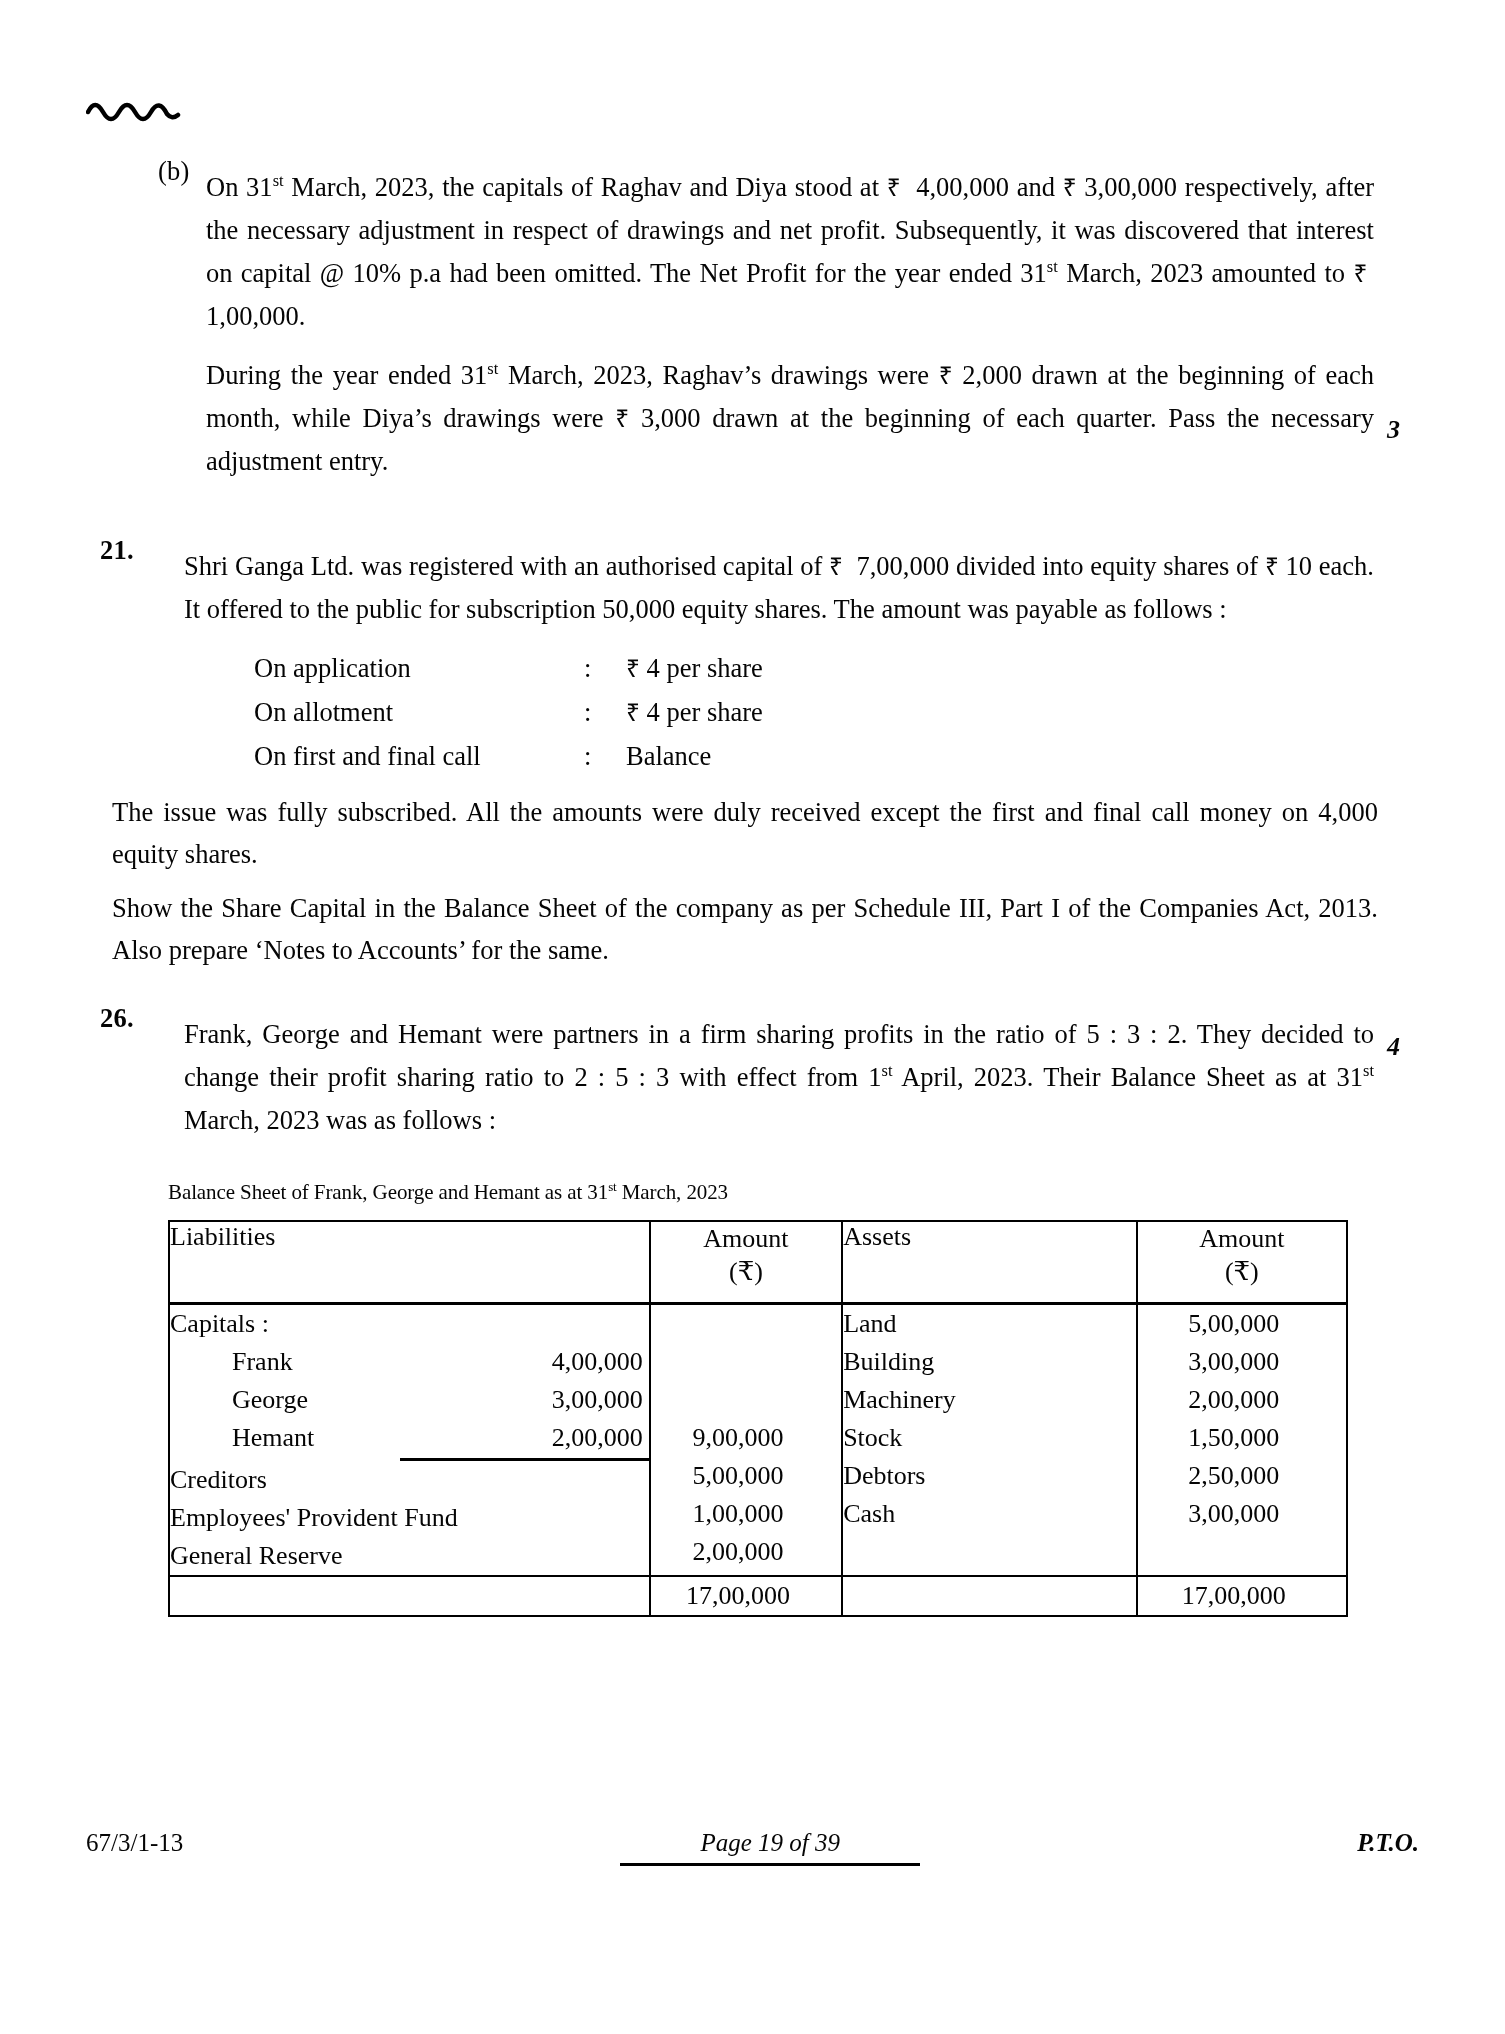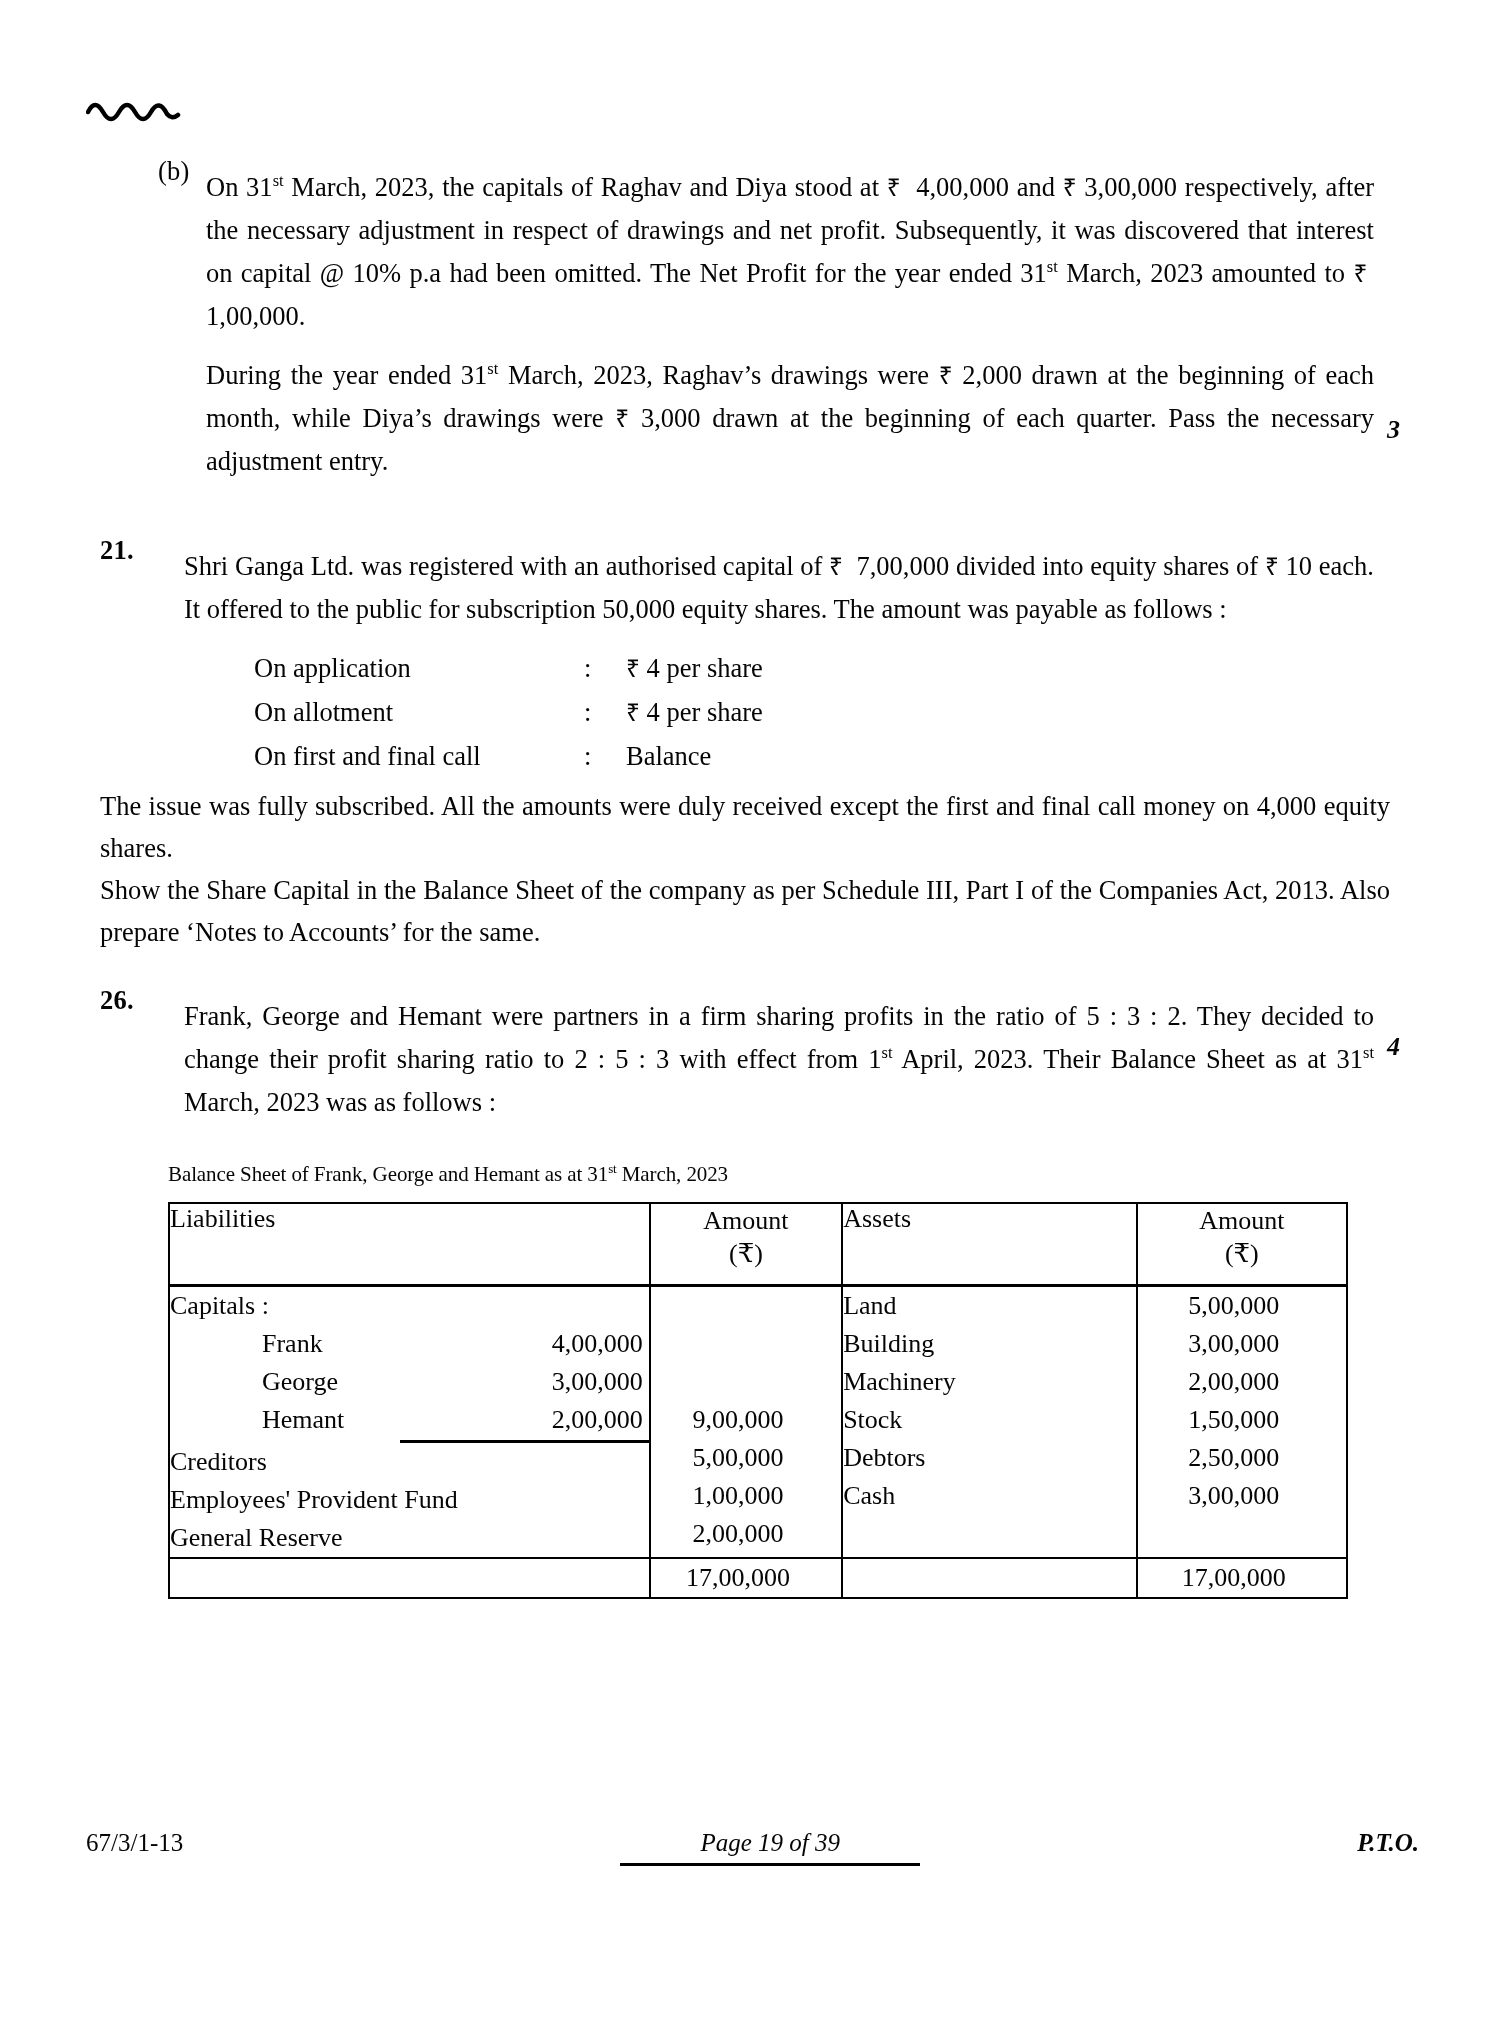--- a/index.html
+++ b/index.html
@@ -108,21 +108,21 @@
   .payrow .label { width: 330px; flex: 0 0 330px; }
   .payrow .colon { width: 42px; flex: 0 0 42px; }
   .payrow .value { flex: 1 1 auto; }
 
   
   .fullpara {
     font-size: 26.5px;
     line-height: 42px;
     text-align: justify;
     text-align-last: left;
-    margin: 0;
+    margin: 12px;
   }
 
   
   .bs-title {
     font-weight: normal;
     font-size: 21px;
     line-height: 40px;
     margin: 14px 0 8px 0;
     white-space: nowrap;
     letter-spacing: -0.1px;
@@ -155,21 +155,21 @@
   }
   .hdr-liab { vertical-align: bottom; padding-bottom: 14px; }
   .hdr-assets { vertical-align: bottom; padding-bottom: 14px; }
 
   .body-cell {
     padding: 6px 12px 6px 12px;
     line-height: 38px;
   }
 
   .cap-line { display: flex; }
-  .cap-line .nm { width: 230px; flex: 0 0 230px; padding-left: 92px; box-sizing: border-box;}
+  .cap-line .nm { width: 230px; flex: 0 0 230px; padding-left: 62px; box-sizing: border-box;}
   .cap-line .vl { flex: 1 1 auto; text-align: right; padding-right: 6px; }
   .cap-line.underlined .vl {
     border-bottom: 3px solid #000;
     padding-bottom: 1px;
   }
 
   .amt-line { text-align: center; line-height: 38px; padding-right: 16px;}
   .blank-line { line-height: 38px; height: 38px; }
   .total-row td { border-top: 3px solid #000; }
 

